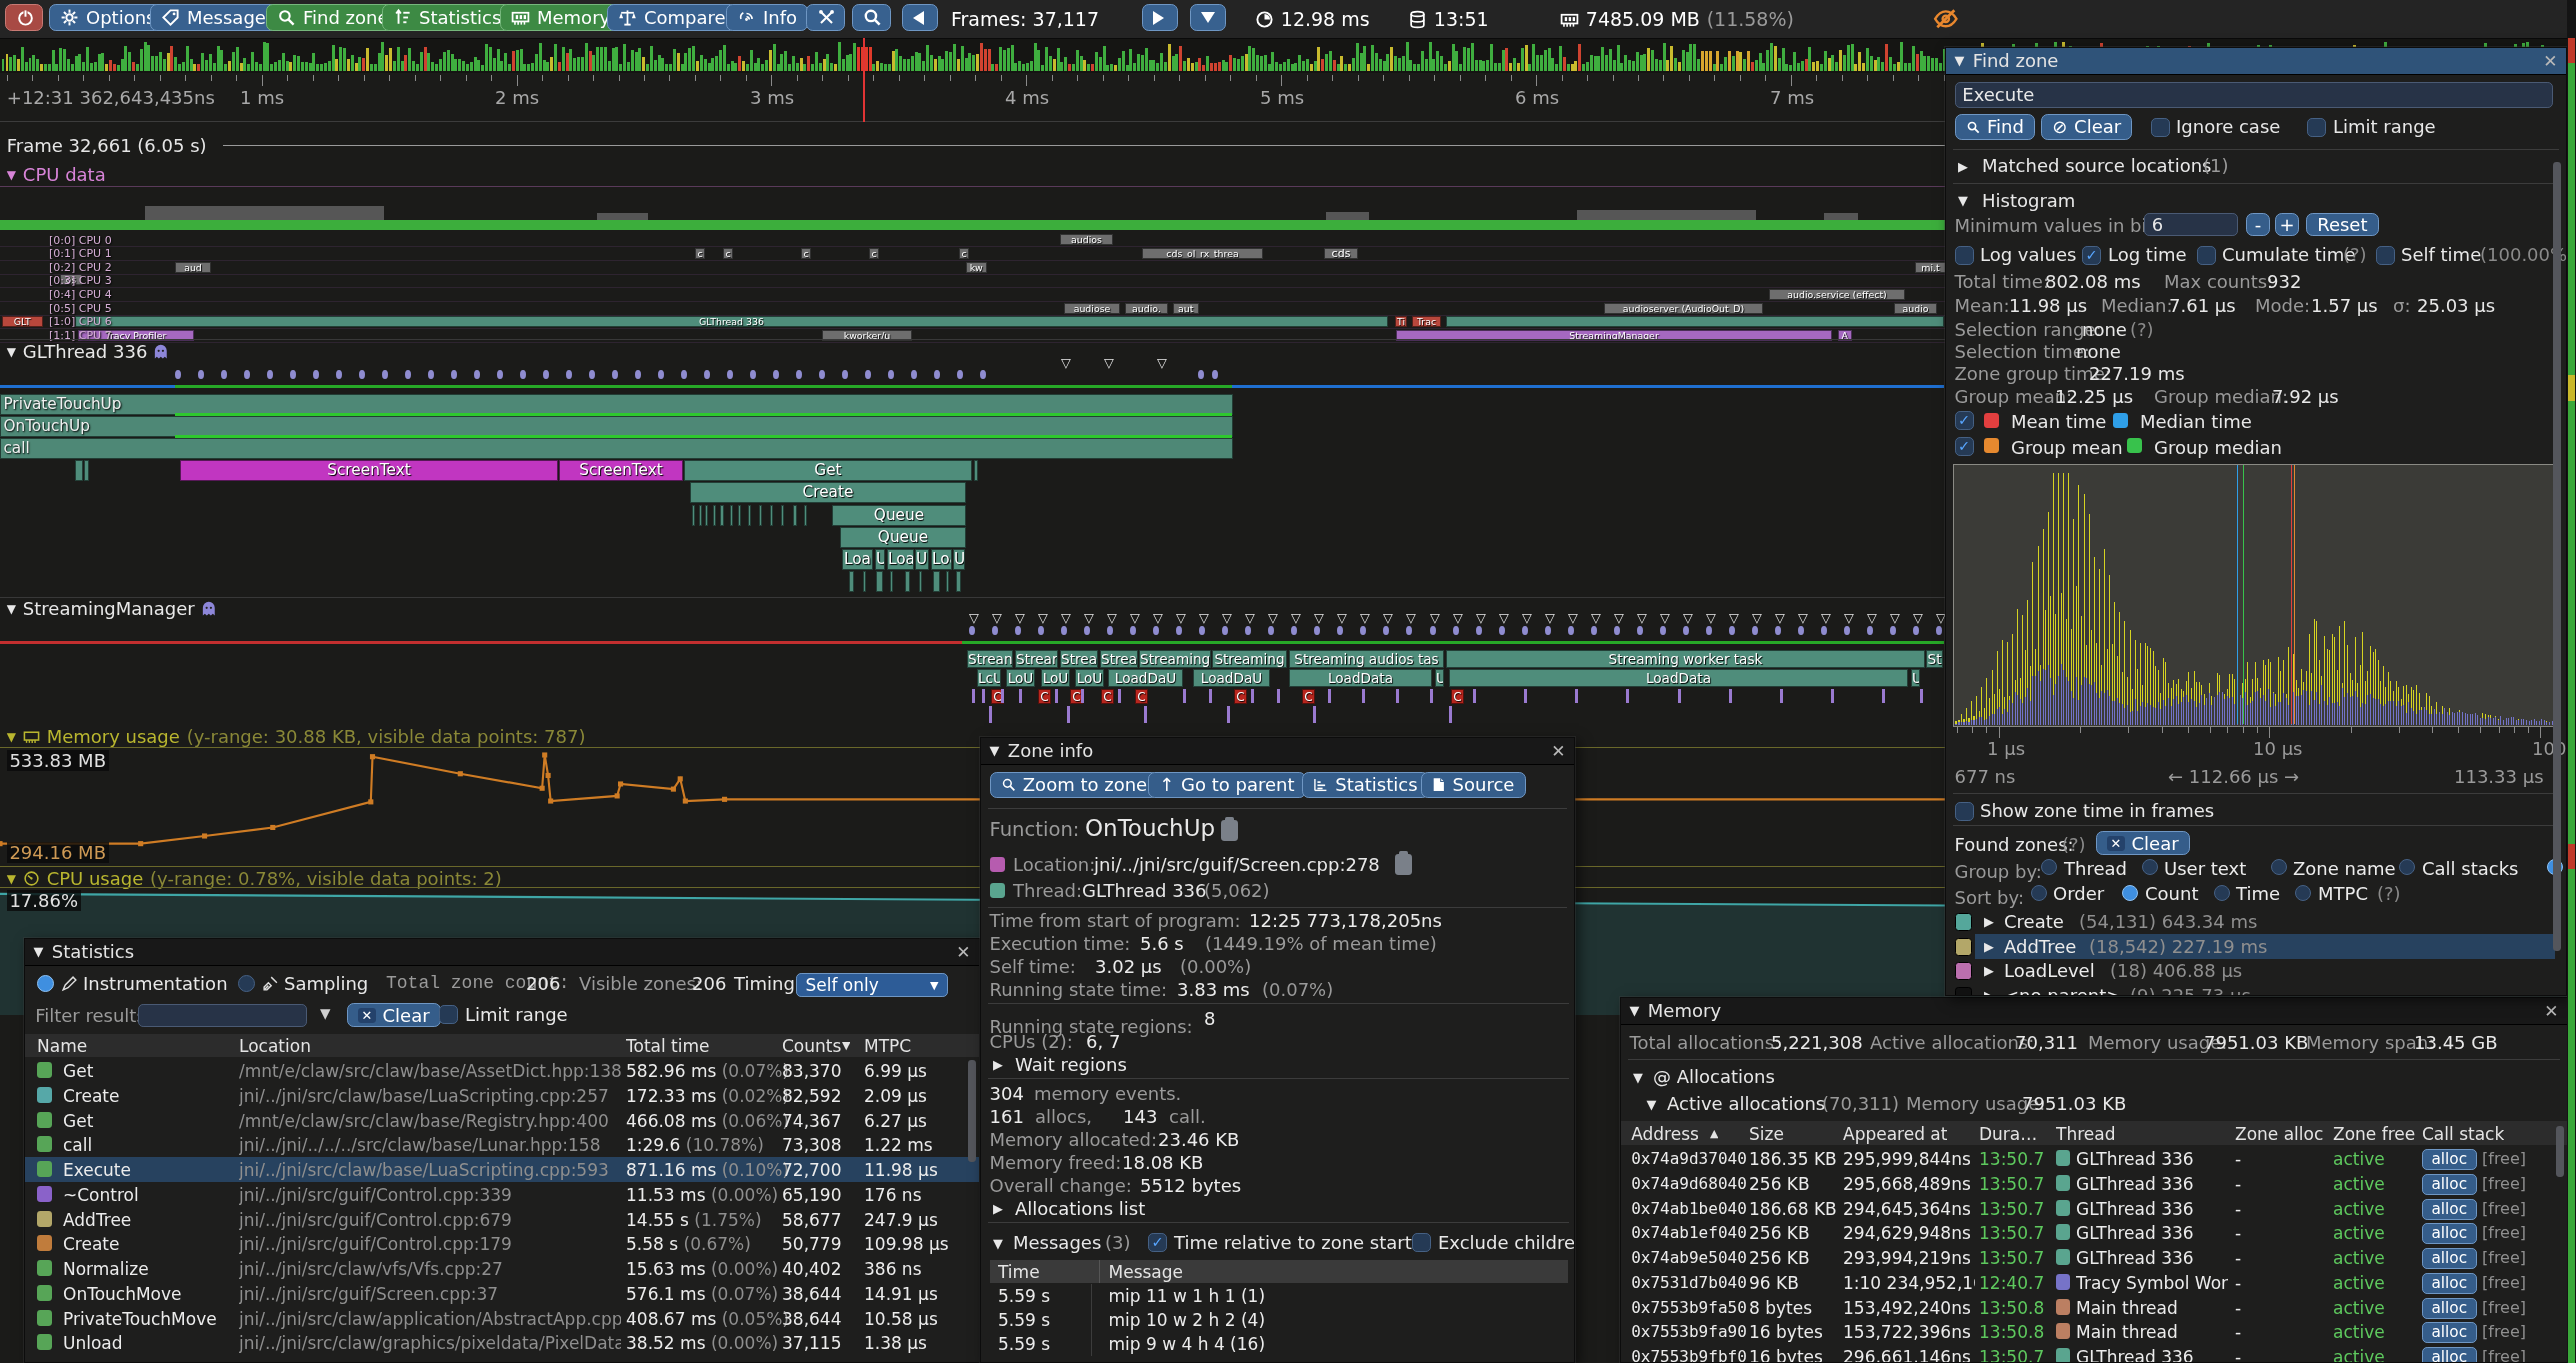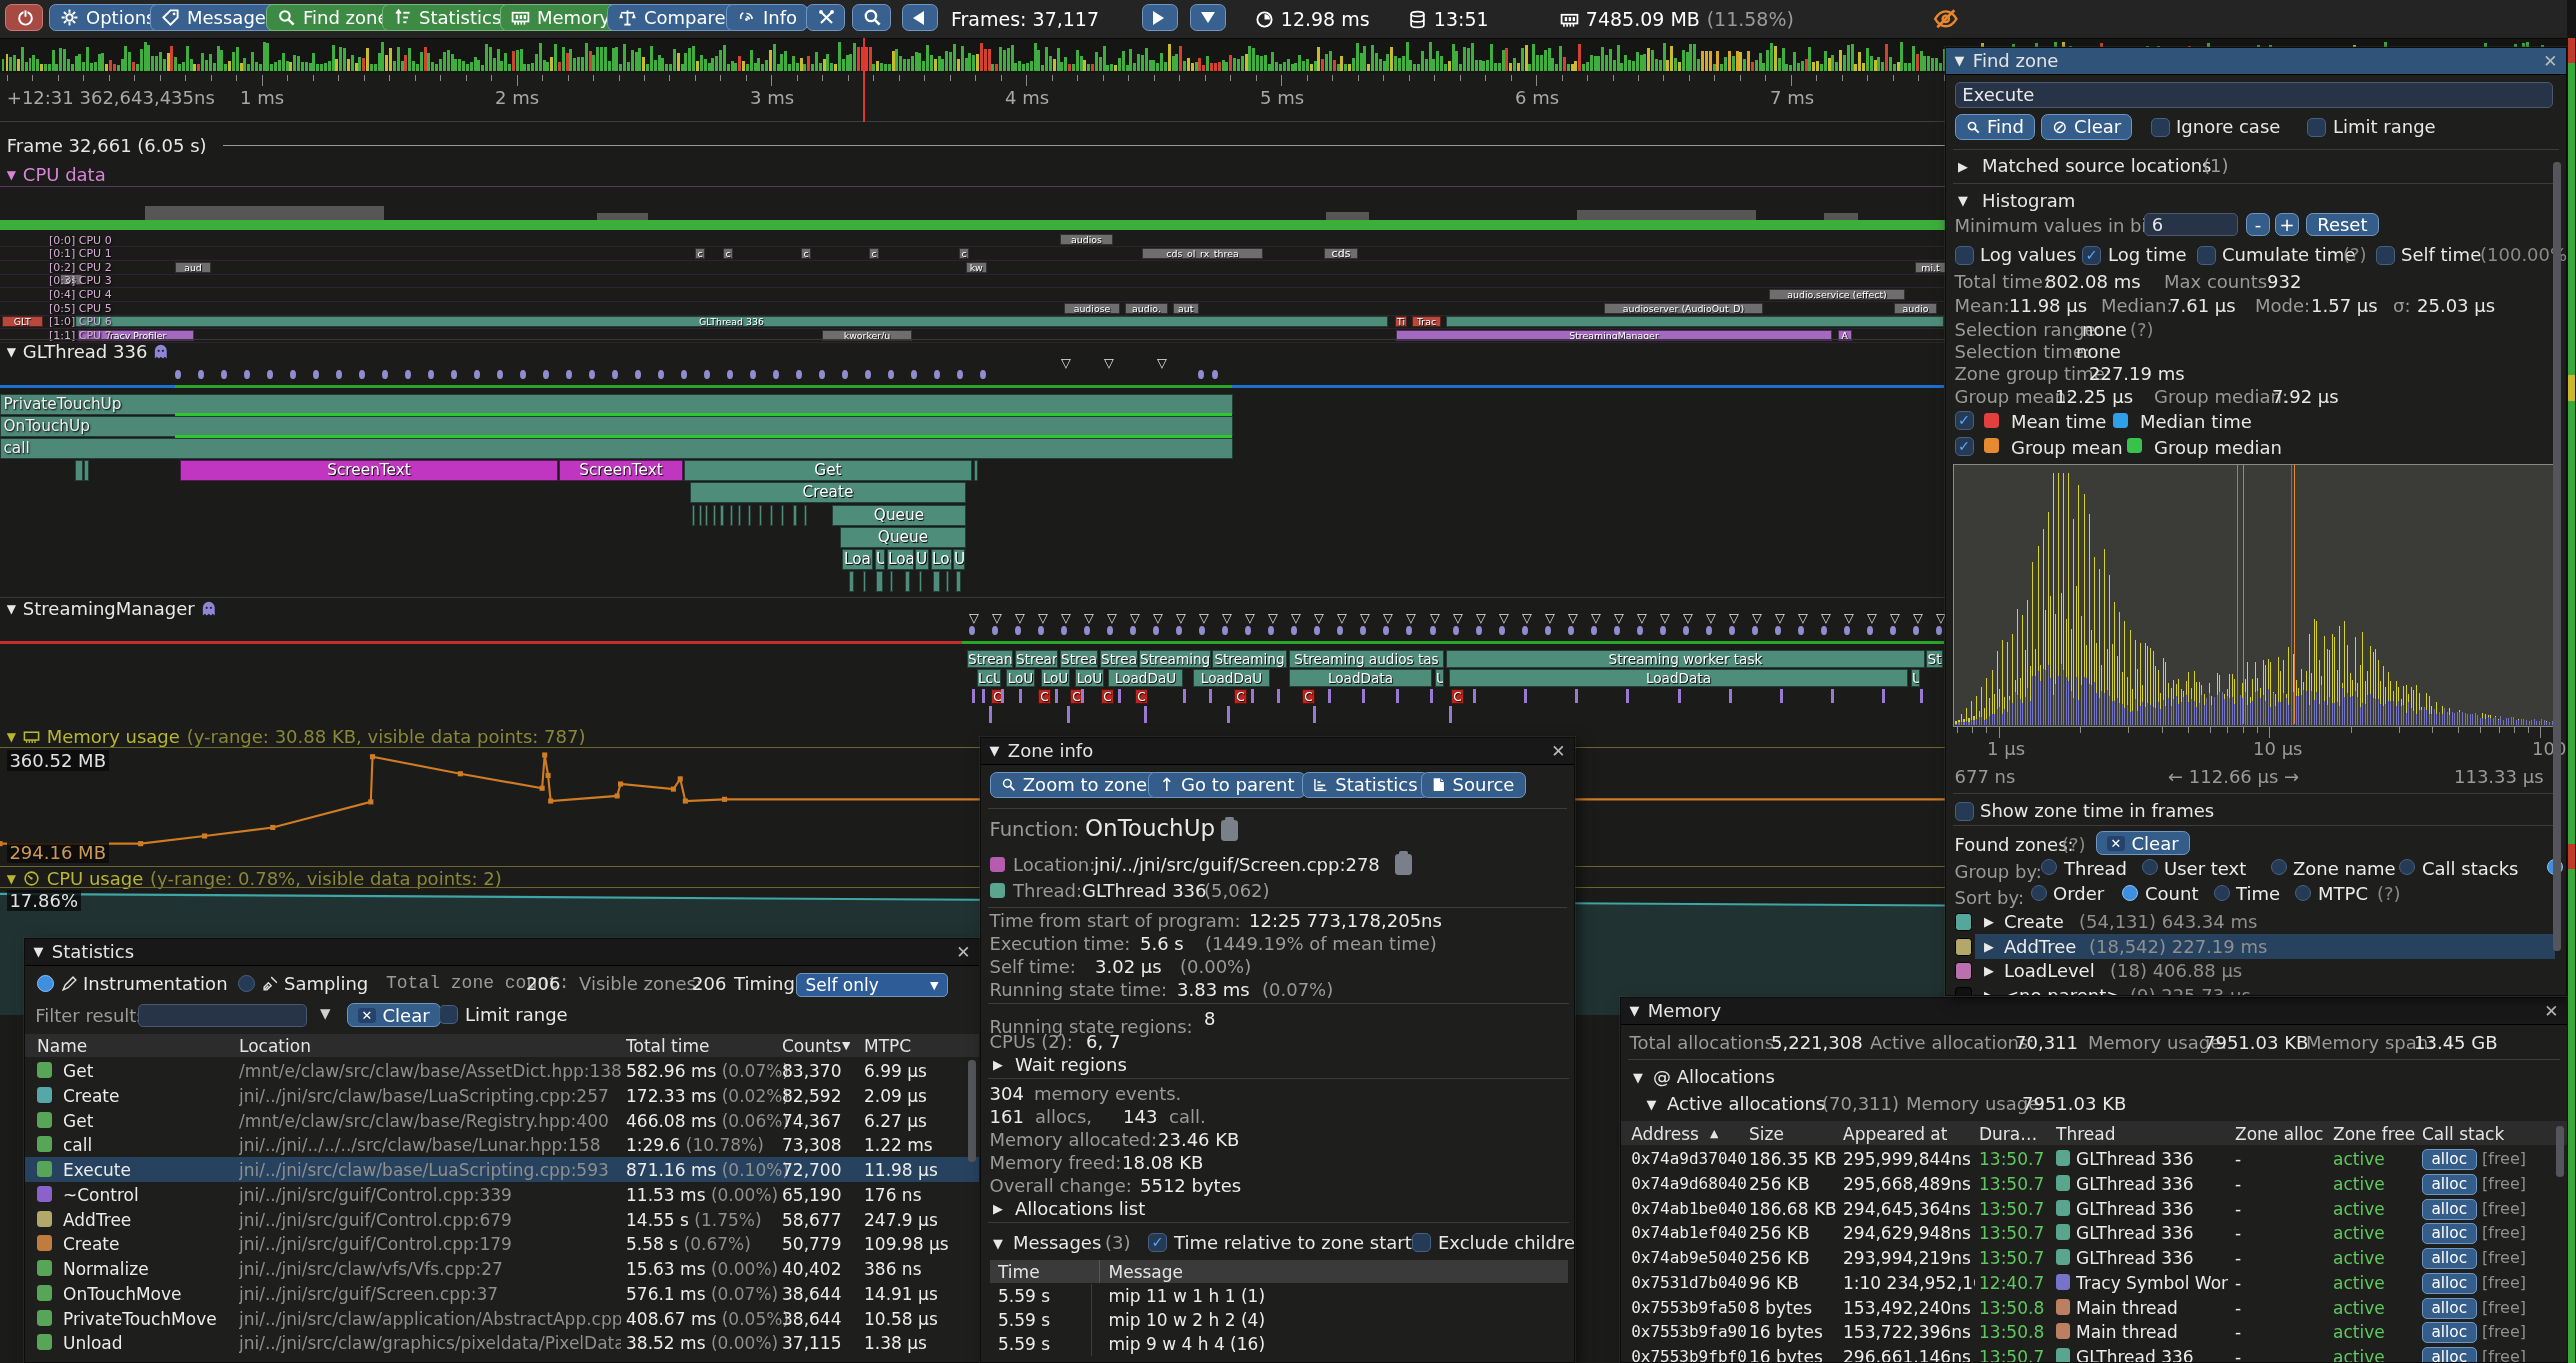--- a/index.html
+++ b/index.html
@@ -1351,21 +1351,21 @@
       <rect x="640" y="29" width="6" height="6" fill="#cf7c24"></rect>
       <rect x="643" y="59" width="6" height="6" fill="#cf7c24"></rect>
       <rect x="721" y="53" width="6" height="6" fill="#cf7c24"></rect>
       <rect x="725" y="39" width="6" height="6" fill="#cf7c24"></rect>
       <rect x="787" y="45" width="6" height="6" fill="#cf7c24"></rect>
       <rect x="795" y="33" width="6" height="6" fill="#cf7c24"></rect>
       <rect x="801" y="59" width="6" height="6" fill="#cf7c24"></rect>
       <rect x="847" y="57" width="6" height="6" fill="#cf7c24"></rect>
       <rect x="3009" y="57" width="6" height="6" fill="#cf7c24"></rect>
     </svg>
-  <div class="plotlbl" style="left:6.8px;top:750px;color:#e0e0e0;">360.52 MB</div>
+  <div class="plotlbl" style="left:6.8px;top:750px;color:#e0e0e0;">533.83 MB</div>
   <div class="plotlbl" style="left:6.8px;top:842px;color:#cf9a55;">294.16 MB</div>
   <div class="abs" style="left:0;top:866px;width:2576px;height:0.9px;background:#6a682a;"></div>
 
   <div class="sechdr" style="left:6.8px;top:868px;">
     <span class="ct ylw">▼</span>
     <svg class="ic" viewBox="0 0 24 24" style="width:17px;height:17px">
         <circle cx="12" cy="12" r="9" fill="none" stroke="#b9b62f" stroke-width="2.2"></circle>
         <line x1="12" y1="12" x2="7" y2="8" stroke="#b9b62f" stroke-width="2.2"></line>
         <circle cx="12" cy="12" r="1.6" fill="#b9b62f"></circle>
       </svg>

